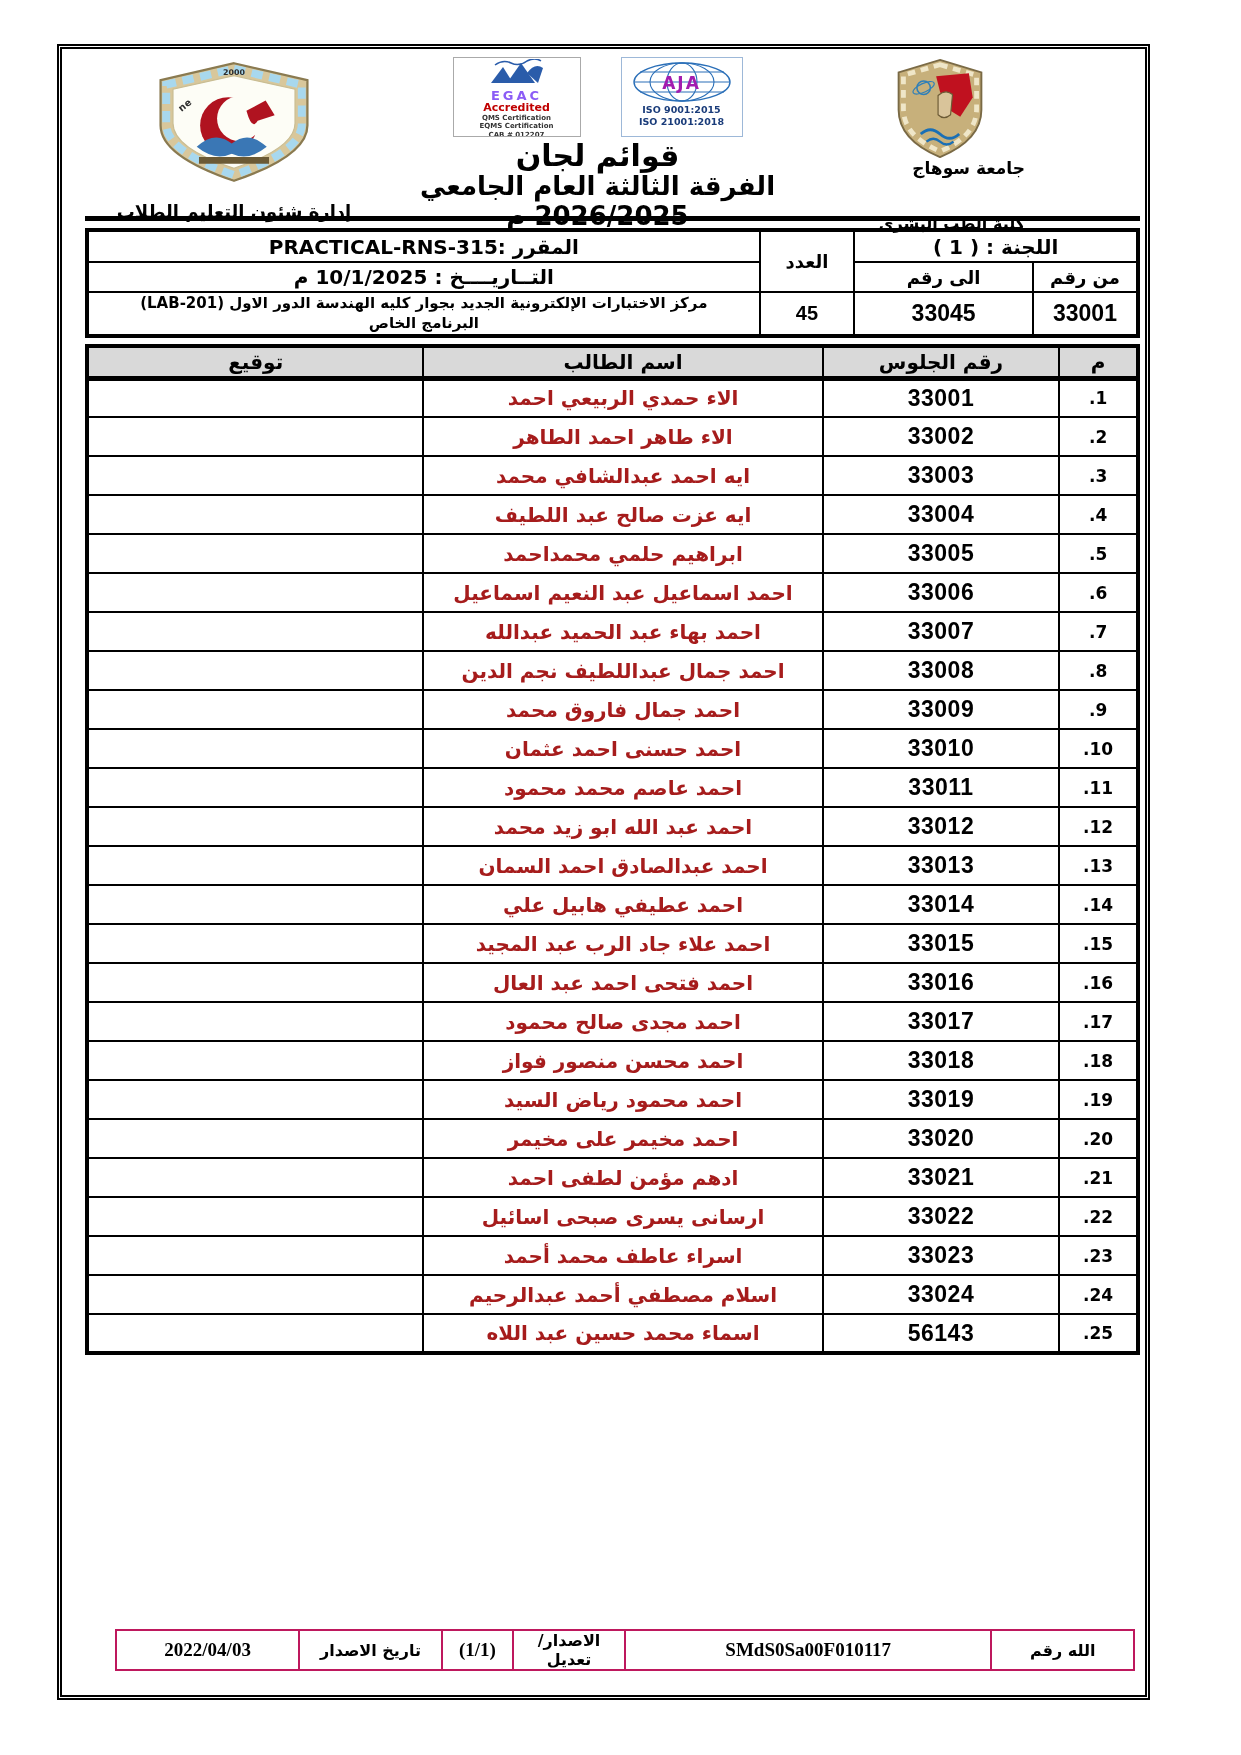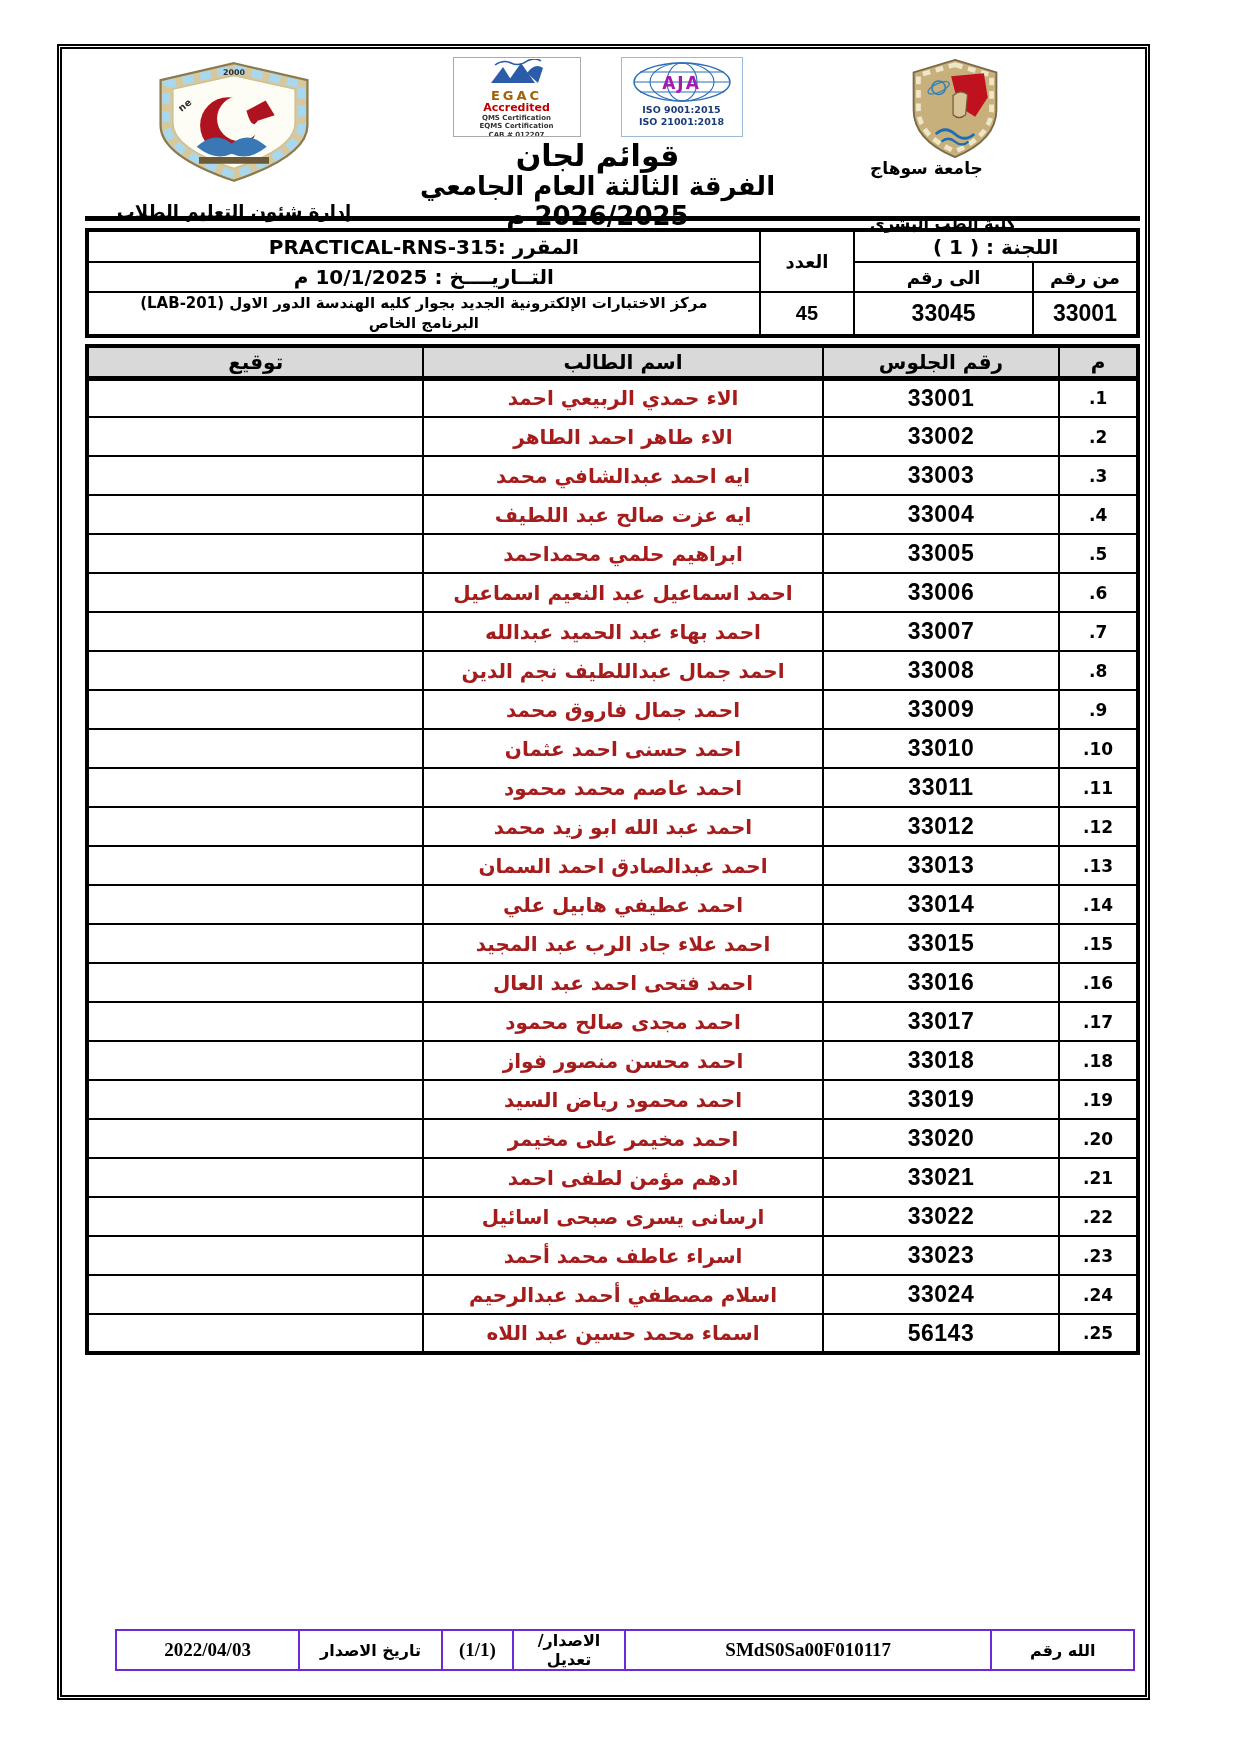--- a/index.html
+++ b/index.html
@@ -10,35 +10,35 @@
   }
   .frame {
     position: absolute; top: 44px; left: 57px; width: 1093px; height: 1656px;
     border: 5px double #000;
   }
   .inner { position: relative; width: 100%; height: 100%; padding: 6px 5px 0 23px; }
 
   
   .header { position: relative; height: 158px; }
 
-  .uni-block { position: absolute; right: 100px; top: 2px; width: 170px; text-align: left; }
+  .uni-block { position: absolute; right: 115px; top: 2px; width: 170px; text-align: right; }
   .uni-block svg { display:block; margin: 0 auto; }
   .uni-name { font-size: 17px; font-weight: bold; line-height: 1.15; }
   .uni-faculty { font-size: 16px; font-weight: bold; line-height: 1.15; margin-top: 36px; }
 
   .admin-block { position: absolute; left: 28px; top: 6px; width: 242px; text-align: center; }
   .admin-block svg { display:block; margin: 0 auto; }
   .admin-label { font-size: 18px; font-weight: bold; margin-top: 18px; }
 
   .center-block { position: absolute; right: 330px; left: 300px; top: 2px; text-align: center; }
   .cert-row { display: flex; justify-content: center; gap: 40px; direction: ltr; }
 
   .egac-box { width: 128px; height: 80px; border: 1px solid #aaa; background:#fff;
               padding: 1px 2px; text-align:center; overflow:hidden; }
-  .egac-brand { font-size: 13px; font-weight: bold; color: #a16207; letter-spacing: 3px; line-height: 1; }
+  .egac-brand { font-size: 13px; font-weight: bold; color: #8b5cf6; letter-spacing: 3px; line-height: 1; }
   .egac-accredited { font-size: 11px; font-weight: bold; color: #c00000; line-height: 1.1; }
   .egac-line { font-size: 7px; font-weight: bold; color: #333; line-height: 1.2; }
 
   .aja-box { width: 122px; height: 80px; border: 1px solid #9db8d8; background:#fff;
              padding: 2px; text-align:center; overflow:hidden; }
   .aja-globe { position: relative; width: 104px; height: 44px; margin: 0 auto; }
   .aja-brand { position: absolute; left: 0; right: 0; top: 13px; font-size: 17px;
                font-weight: bold; color: #a21caf; letter-spacing: 2px; }
   .aja-line { font-size: 9.5px; font-weight: bold; color: #1a3c7a; line-height: 1.3; }
 
@@ -65,21 +65,21 @@
                    border-bottom: 5px solid #000; font-size: 20px; height: 32px; font-weight: bold; }
   .main-table td { border: 2px solid #000; height: 39px; text-align: center; }
   .cw-idx { width: 7.5%; } .cw-seat { width: 22.5%; } .cw-name { width: 38%; } .cw-sig { width: 32%; }
   .c-idx  { font-size: 17px; font-weight: bold; direction: ltr; }
   .c-seat { font-size: 23px; font-weight: bold; font-family: "Liberation Sans", sans-serif; letter-spacing: .5px; }
   .c-name { font-size: 20px; font-weight: bold; color: var(--name-red, #a61c1c); }
 
   
   .footer-table { position: absolute; bottom: 24px; right: 10px; width: 1020px;
                   border: 2px solid #333; table-layout: fixed; }
-  .footer-table td { border: 2px solid #6d28d9; text-align: center; font-weight: bold;
+  .footer-table td { border: 2px solid #be185d; text-align: center; font-weight: bold;
                      height: 37px; padding: 0 4px; }
   .fw-1 { width: 14%; } .fw-2 { width: 36%; } .fw-3 { width: 11%; }
   .fw-4 { width: 7%; }  .fw-5 { width: 14%; } .fw-6 { width: 18%; }
   .f-ar { font-size: 16px; }
   .f-serif { font-family: "Liberation Serif", serif; font-size: 19px; }
 </style>
 </head>
 <body>
 
 <div class="frame">

